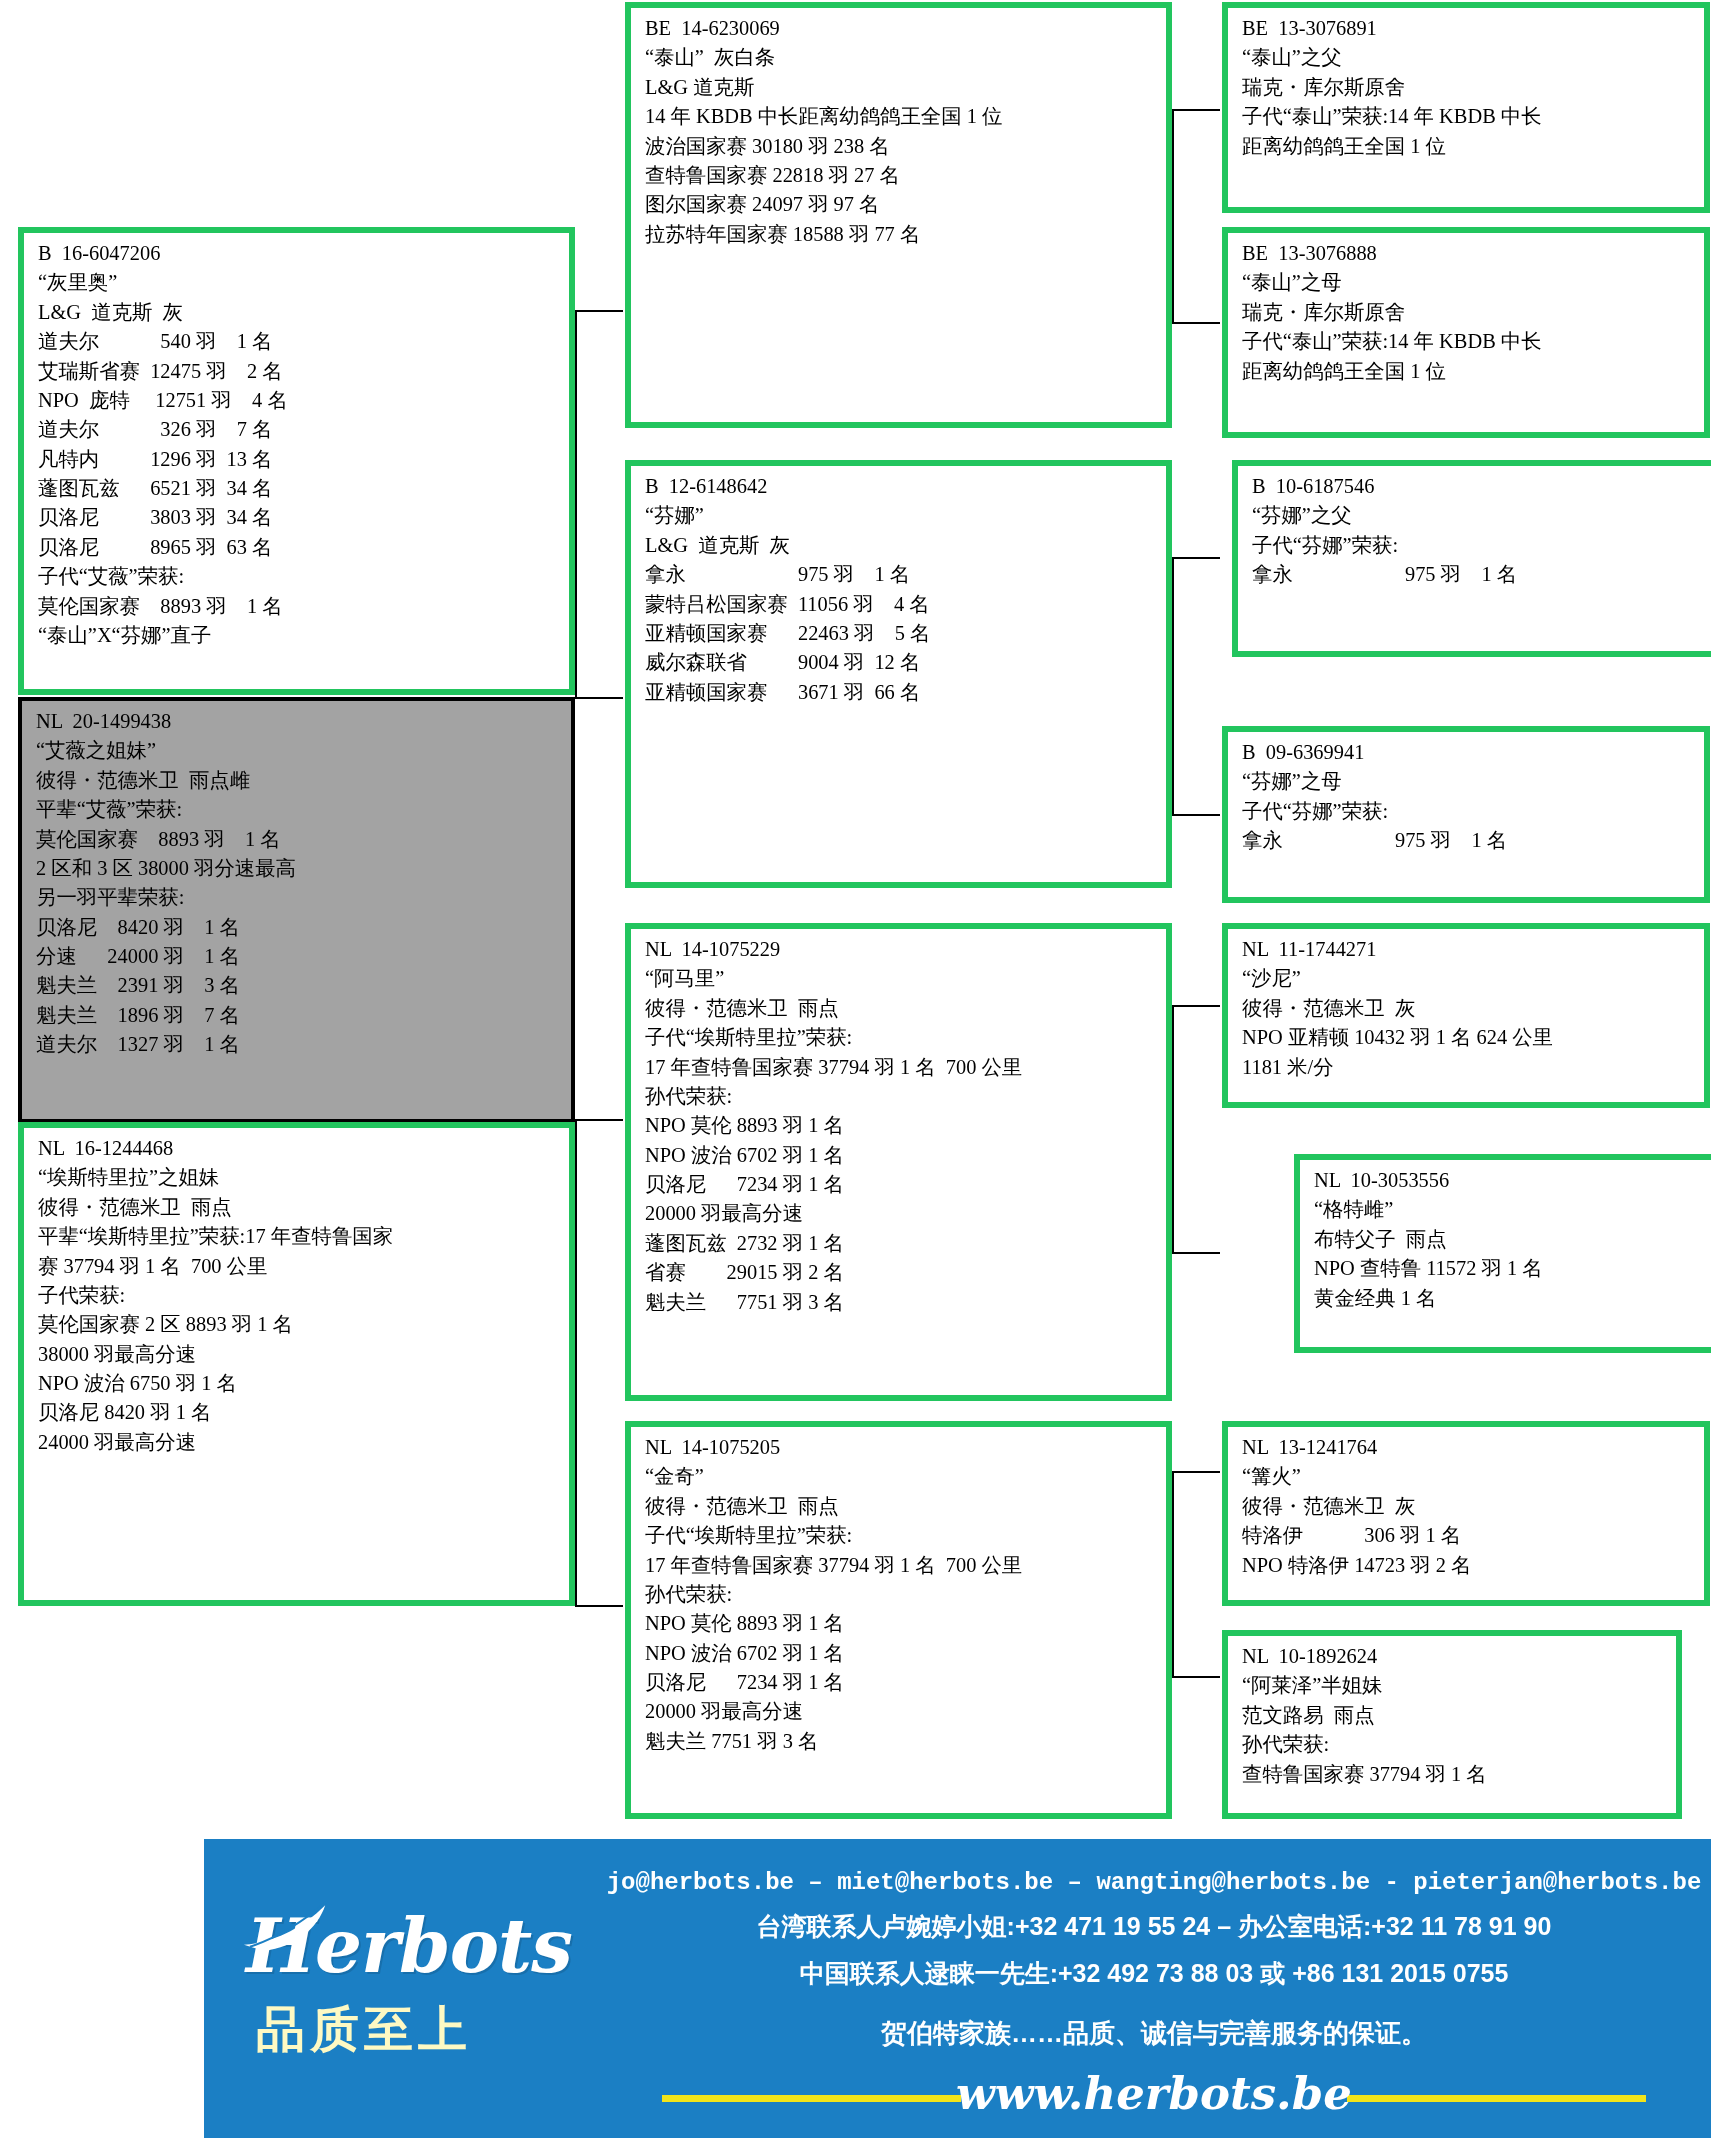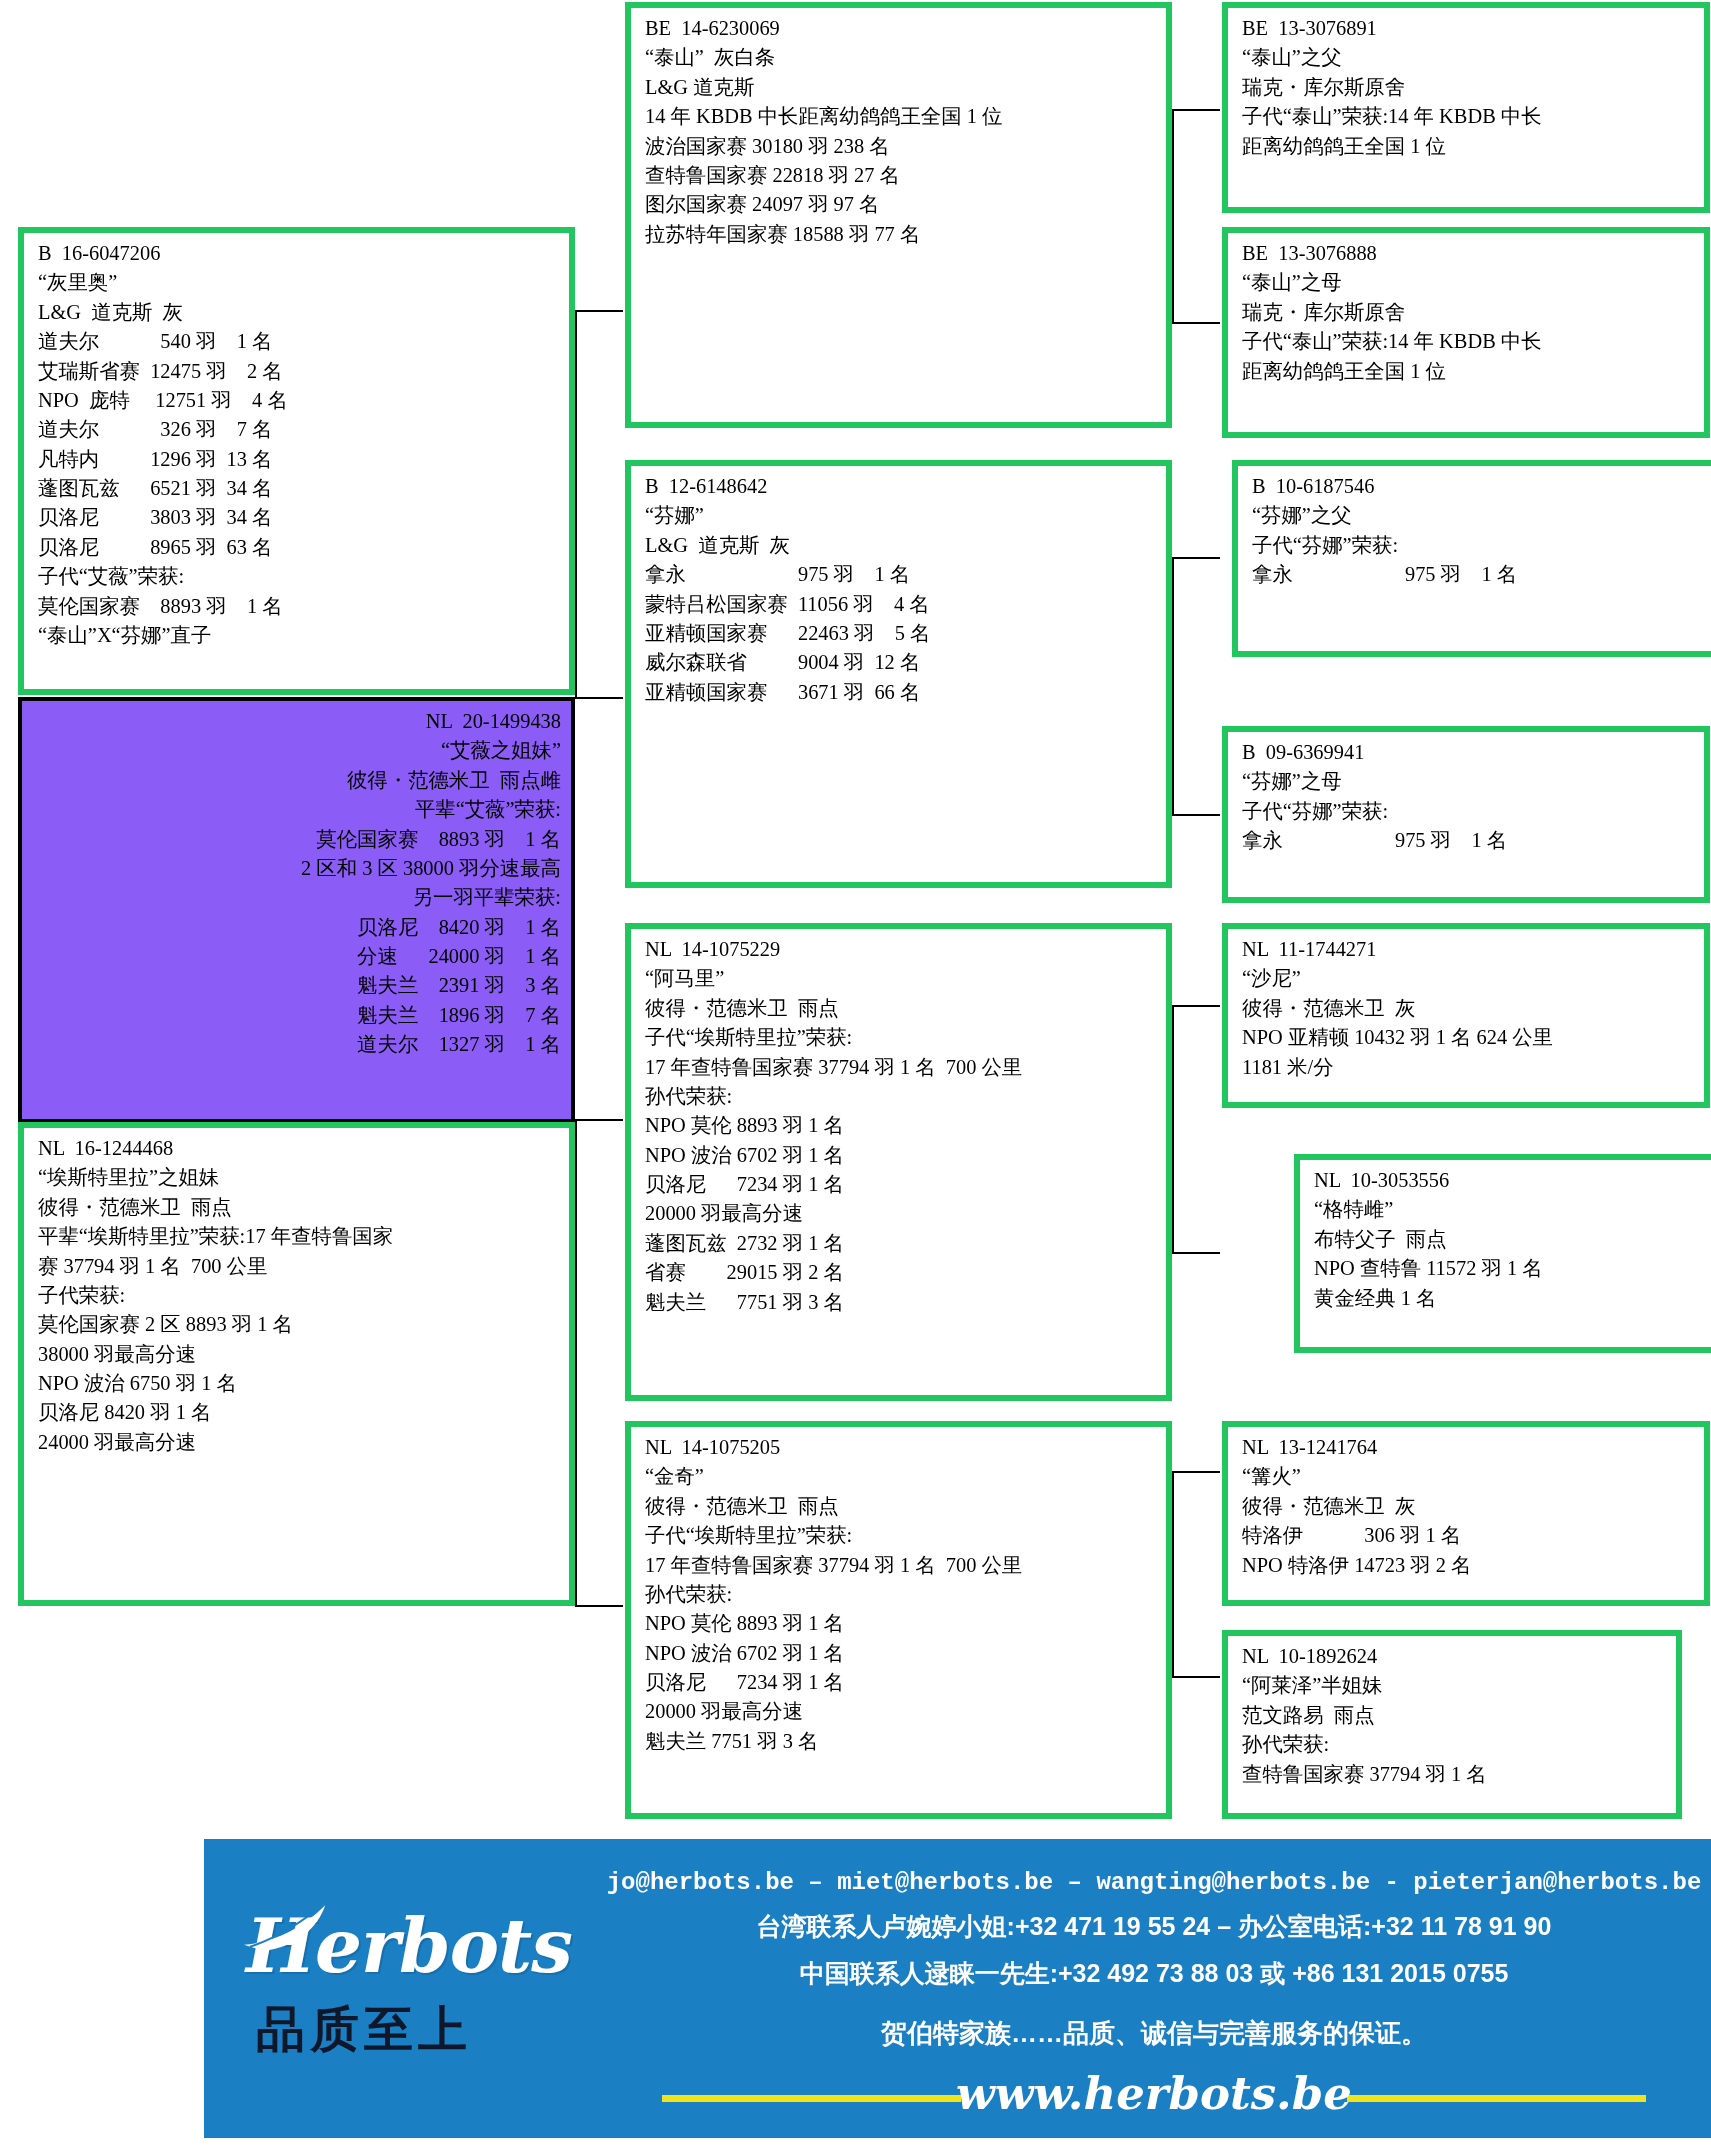--- a/index.html
+++ b/index.html
@@ -26,23 +26,22 @@
     background: #fff;
     box-sizing: border-box;
     padding: 6px 10px 6px 14px;
     font-size: 20.4px;
     line-height: 1.44;
     color: #000;
     white-space: pre;
     overflow: hidden;
   }
   .box.highlight {
-    background: #8b5cf6;
+    background: #a3a3a3;
     border: 4px solid #000;
-    text-align: right;
   }
   .box .line {
     white-space: pre;
   }
   .connector {
     position: absolute;
     background: #000;
   }
   
   .banner {
@@ -71,21 +70,21 @@
     letter-spacing: -1px;
     line-height: 1;
     margin-top: 52px;
     margin-left: 12px;
     text-shadow: 2px 2px 0 rgba(0,0,0,0.12);
   }
   .logo-sub {
     font-family: "Liberation Sans", sans-serif;
     font-weight: bold;
     font-size: 49px;
-    color: #0f172a;
+    color: #fef9c3;
     letter-spacing: 5px;
     margin-top: 14px;
     margin-left: 22px;
   }
   .logo-feather {
     position: absolute;
     left: 6px;
     top: 38px;
     width: 109px;
     height: 60px;

